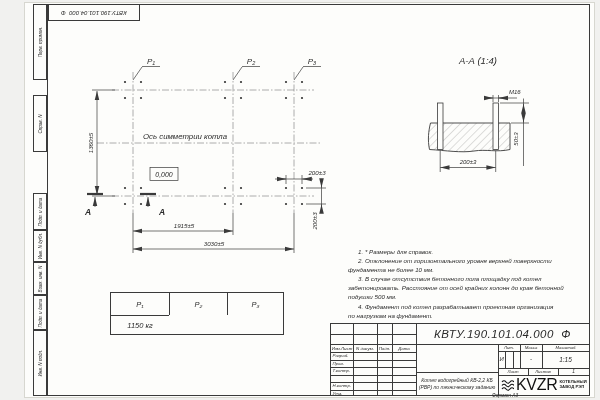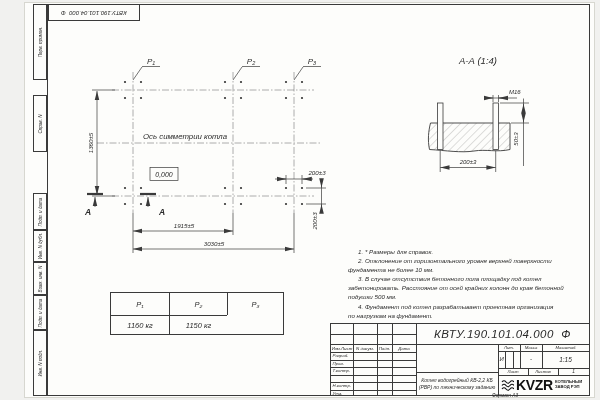--- a/index.html
+++ b/index.html
@@ -32,21 +32,21 @@
   
   .tblock{left:330px;top:323px;width:260px;height:73px;border:1.2px solid #3a3a3a;background:#fdfdfb;}
   .tblock .cell{position:absolute;box-sizing:border-box;display:flex;align-items:center;justify-content:center;
       font-style:italic;color:#2b2b2b;}
   .hline{position:absolute;height:0;border-top:0.8px solid #3a3a3a;}
   .vline{position:absolute;width:0;border-left:0.8px solid #3a3a3a;}
   .sig{justify-content:flex-start !important;padding-left:1.5px;font-size:4.4px;}
   .fmt{left:478px;top:393px;width:54px;text-align:center;font-size:4.8px;}
   svg text{font-family:"Liberation Sans",sans-serif;font-style:italic;fill:#2b2b2b;}
   .logo-row{position:absolute;display:flex;align-items:center;gap:2px;padding-left:3px;}
-  .kvzr{font-weight:700;font-size:14px;font-style:normal;color:#111;letter-spacing:-0.3px;}
+  .kvzr{font-weight:400;font-size:16px;font-style:normal;color:#111;letter-spacing:-0.3px;}
   .tagline{width:27px;font-size:4.2px;line-height:4.9px;font-style:normal;color:#222;font-weight:bold;}
 </style>
 </head>
 <body>
 
 <div id="stage">
   <div class="abs paper"></div>
   <div class="abs frame"></div>
 
   <div class="abs topstamp">
@@ -231,21 +231,20 @@
     <div class="note-line">забетонировать. Расстояние от осей крайних колонн до края бетонной</div>
     <div class="note-line">подушки 500 мм.</div>
     <div class="note-line note-indent">4. Фундамент под котел разрабатывает проектная организация</div>
     <div class="note-line">по нагрузкам на фундамент.</div>
   </div>
 
   <div class="abs ltable">
     <div>P₁</div>
     <div>P₂</div>
     <div>P₃</div>
-    <div>1160 кг</div>
     <div>1150 кг</div>
   </div>
 
   <div class="abs tblock">
 
     <div class="hline" style="top:10px;left:0;width:85px;"></div>
     <div class="hline" style="top:20px;left:0;width:258px;"></div>
     <div class="hline" style="top:28px;left:0;width:85px;"></div>
     <div class="hline" style="top:35.5px;left:0;width:85px;"></div>
     <div class="hline" style="top:43px;left:0;width:85px;"></div>

